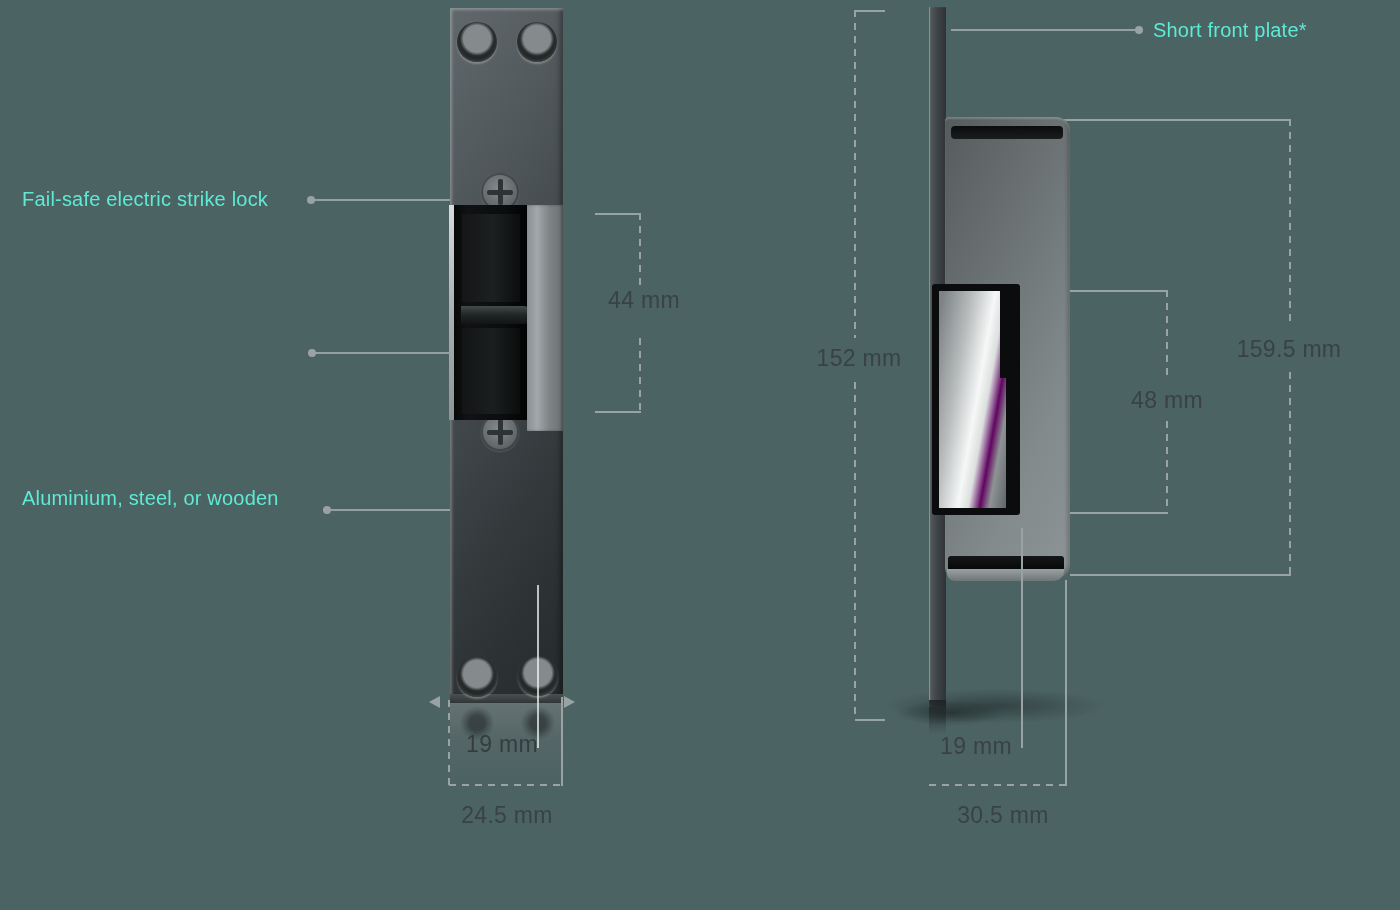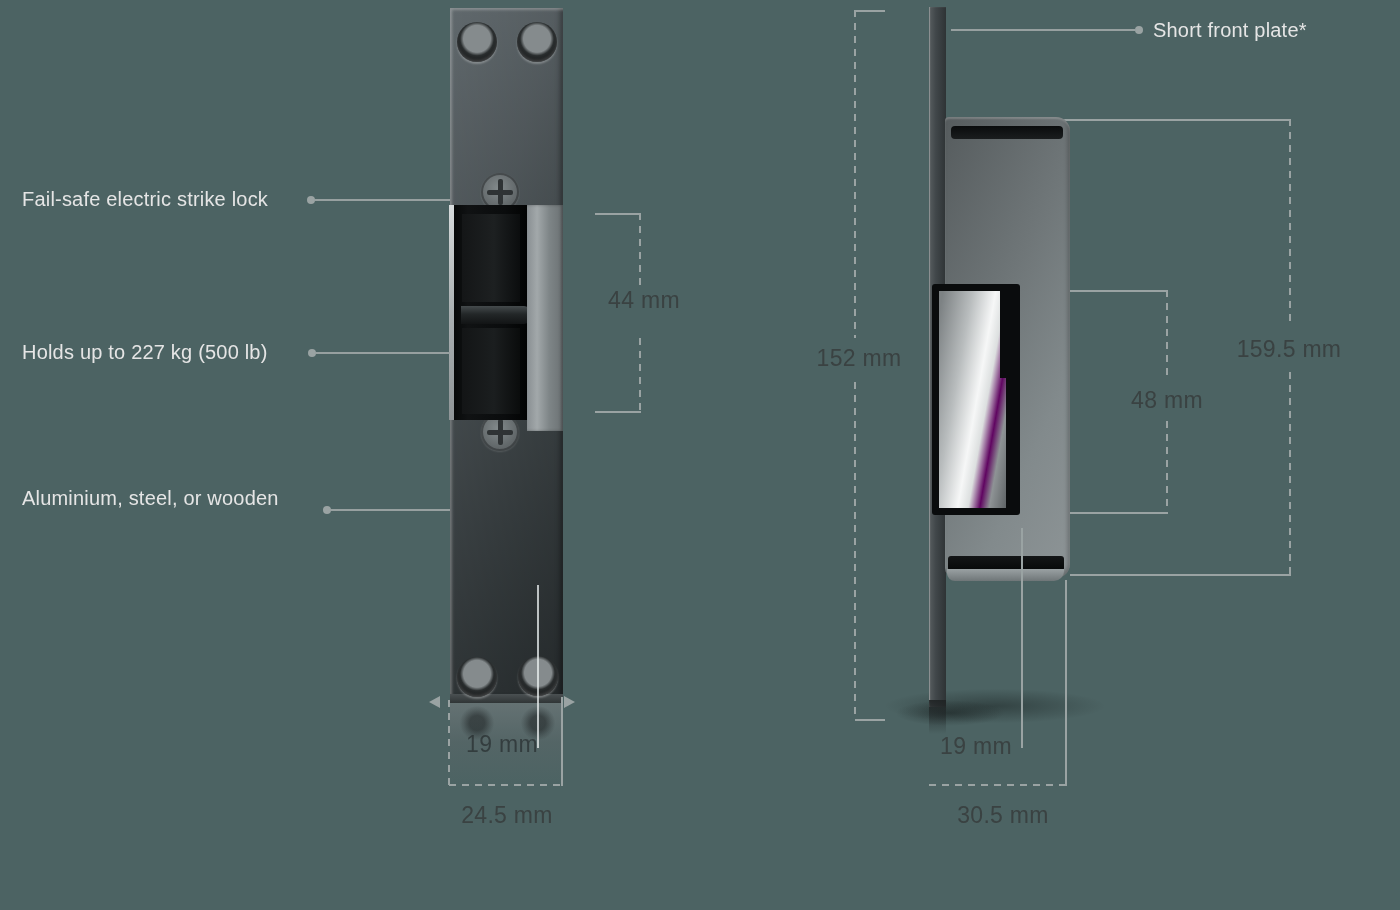--- a/index.html
+++ b/index.html
@@ -5,21 +5,21 @@
   html,body{margin:0;padding:0;}
   body{font-family:"Liberation Sans","DejaVu Sans",sans-serif;}
   #canvas{position:relative;width:1400px;height:910px;background:#4c6363;overflow:hidden;}
   .abs{position:absolute;}
   
   .solid-h{position:absolute;height:2px;background:#9aa3a3;}
   .solid-v{position:absolute;width:2px;background:#9aa3a3;}
   .dash-v{position:absolute;width:2px;background:repeating-linear-gradient(to bottom,#9aa3a3 0 7px,rgba(0,0,0,0) 7px 13px);}
   .dash-h{position:absolute;height:2px;background:repeating-linear-gradient(to right,#9aa3a3 0 7px,rgba(0,0,0,0) 7px 13px);}
   .dim-text{position:absolute;color:#3a4242;font-size:23px;font-weight:500;white-space:nowrap;transform:translate(-50%,-50%);letter-spacing:.3px;}
-  .callout-text{position:absolute;color:#e5e5e5;font-size:20px;font-weight:500;white-space:nowrap;letter-spacing:.2px;}
+  .callout-text{position:absolute;color:#5eead4;font-size:20px;font-weight:500;white-space:nowrap;letter-spacing:.2px;}
   .leader{position:absolute;height:1.6px;background:#97a0a0;}
   .leader-dot{position:absolute;width:8px;height:8px;border-radius:50%;background:#9aa3a3;}
   .arrow-l{position:absolute;width:0;height:0;border-top:6px solid transparent;border-bottom:6px solid transparent;border-right:11px solid #9aa3a3;}
   .arrow-r{position:absolute;width:0;height:0;border-top:6px solid transparent;border-bottom:6px solid transparent;border-left:11px solid #9aa3a3;}
   
   .hole{position:absolute;border-radius:50%;background:radial-gradient(circle at 50% 42%,#858b8d 0 44%,#2a2e2f 55%,#17191a 72%,#454a4c 95%);box-shadow:0 2px 2px rgba(255,255,255,.25), inset 0 -2px 3px rgba(255,255,255,.18);}
   .screw{position:absolute;border-radius:50%;background:radial-gradient(circle at 45% 40%,#838a8c,#5d6365 70%,#4a4f51 100%);box-shadow:inset 0 0 0 2px rgba(40,44,45,.55), 0 1px 2px rgba(255,255,255,.15);}
   .screw .bar-h{position:absolute;left:15%;top:calc(50% - 2.5px);width:70%;height:5px;background:#2f3335;border-radius:2px;}
   .screw .bar-v{position:absolute;top:15%;left:calc(50% - 2.5px);height:70%;width:5px;background:#2f3335;border-radius:2px;}
   .footnote{position:absolute;left:0;top:856px;width:100%;text-align:center;color:#7c8a8a;font-size:21px;letter-spacing:.3px;}
@@ -94,21 +94,20 @@
   <div class="solid-v" style="left:561px;top:697px;height:89px;"></div>
   <div class="dash-h" style="left:449px;top:784px;width:114px;"></div>
   <div class="arrow-l" style="left:429px;top:696px;"></div>
   <div class="arrow-r" style="left:564px;top:696px;"></div>
   <div class="dim-text" style="left:507px;top:815px;">24.5 mm</div>
 
   <div class="callout-text" style="left:22px;top:188px;">Fail-safe electric strike lock</div>
   <div class="leader-dot" style="left:307px;top:196px;"></div>
   <div class="leader" style="left:314px;top:199px;width:136px;"></div>
 
-  <div class="callout-text" style="left:22px;top:341px;">Holds up to 227 kg (500 lb)</div>
   <div class="leader-dot" style="left:308px;top:349px;"></div>
   <div class="leader" style="left:315px;top:352px;width:135px;"></div>
 
   <div class="callout-text" style="left:22px;top:484px;line-height:28px;text-align:right;">
     <div>Aluminium, steel, or wooden</div>
   </div>
   <div class="leader-dot" style="left:323px;top:506px;"></div>
   <div class="leader" style="left:330px;top:509px;width:120px;"></div>
 
   <div class="abs" style="left:880px;top:688px;width:230px;height:36px;border-radius:50%;background:radial-gradient(ellipse,rgba(10,14,14,.38),rgba(10,14,14,0) 68%);"></div>

